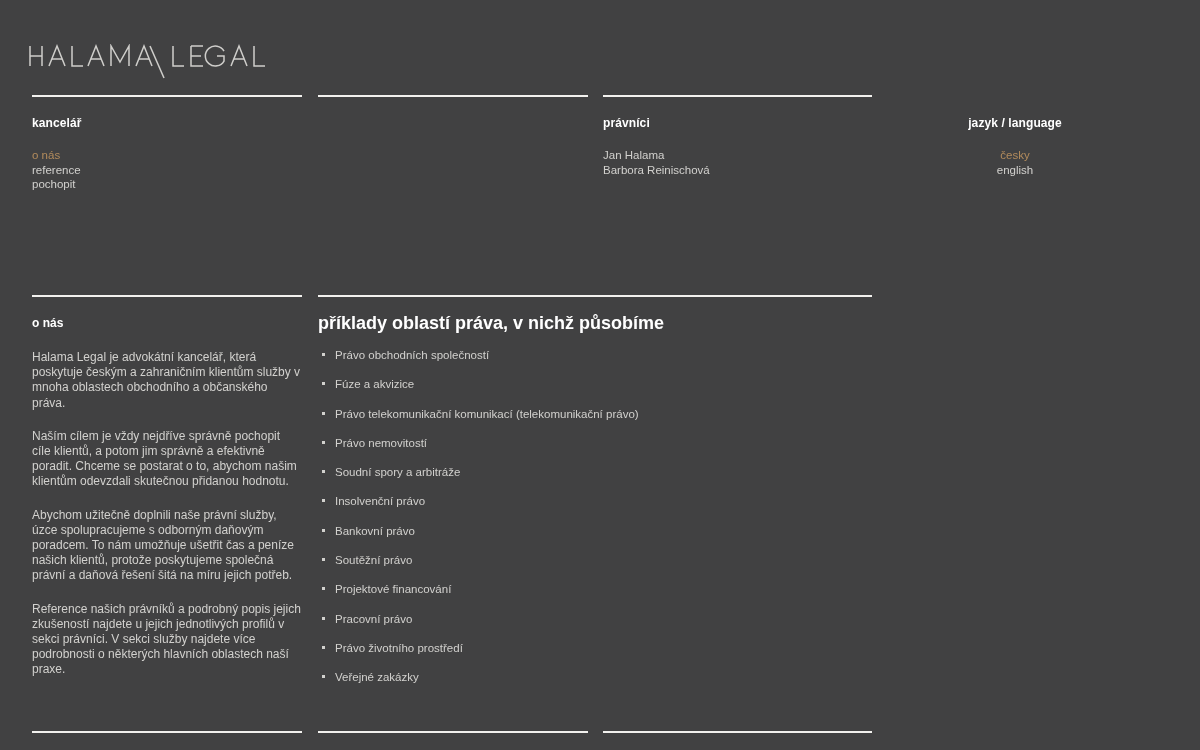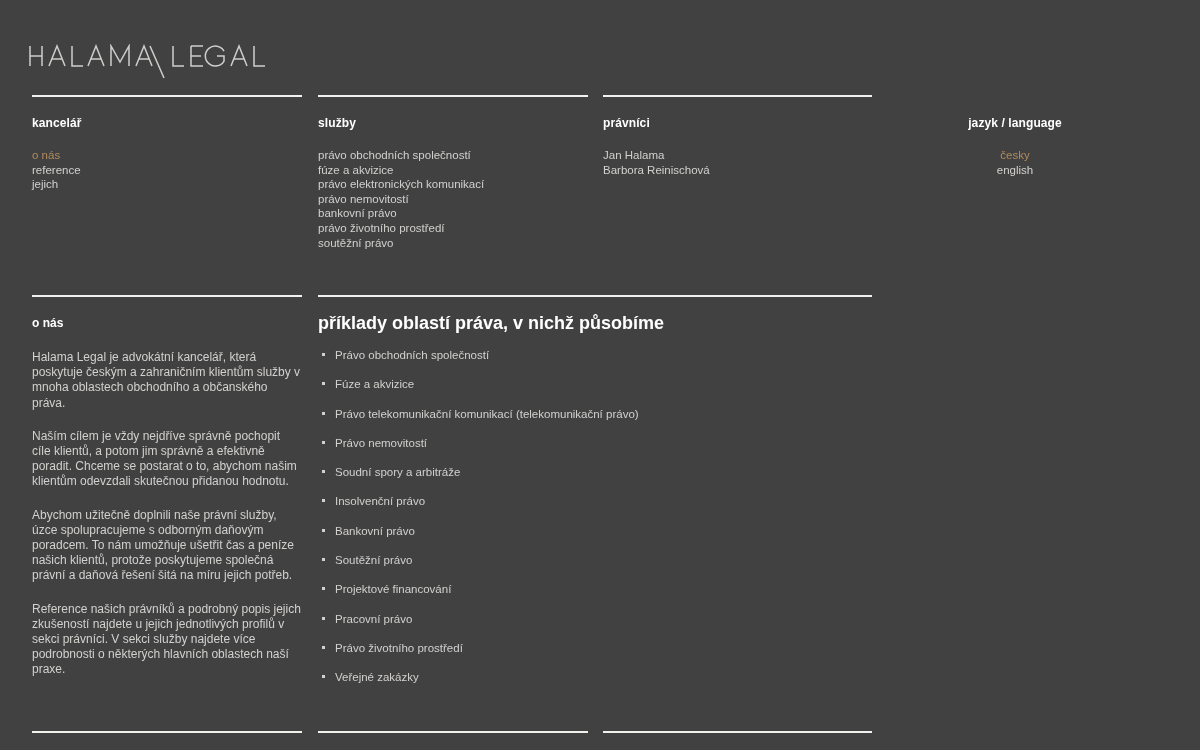--- a/index.html
+++ b/index.html
@@ -185,33 +185,23 @@
   </div>
 
   <div class="rule r-a rule-top-a"></div>
   <div class="rule r-b rule-top-b"></div>
   <div class="rule r-c rule-top-c"></div>
 
   <div class="nav-col col-1">
     <div class="col-heading">kancelář</div>
     <a class="nav-link is-active" href="#">o nás</a>
     <a class="nav-link" href="#">reference</a>
-    <a class="nav-link" href="#">jejich</a>
-  </div>
-
-  <div class="nav-col col-2">
-    <div class="col-heading">služby</div>
-    <a class="nav-link" href="#">právo obchodních společností</a>
-    <a class="nav-link" href="#">fúze a akvizice</a>
-    <a class="nav-link" href="#">právo elektronických komunikací</a>
-    <a class="nav-link" href="#">právo nemovitostí</a>
-    <a class="nav-link" href="#">bankovní právo</a>
-    <a class="nav-link" href="#">právo životního prostředí</a>
-    <a class="nav-link" href="#">soutěžní právo</a>
-  </div>
+    <a class="nav-link" href="#">pochopit</a>
+  </div>
+
 
   <div class="nav-col col-3">
     <div class="col-heading">právníci</div>
     <a class="nav-link" href="#">Jan Halama</a>
     <a class="nav-link" href="#">Barbora Reinischová</a>
   </div>
 
   <div class="nav-col col-lang">
     <div class="col-heading">jazyk / language</div>
     <a class="nav-link is-active" href="#">česky</a>

